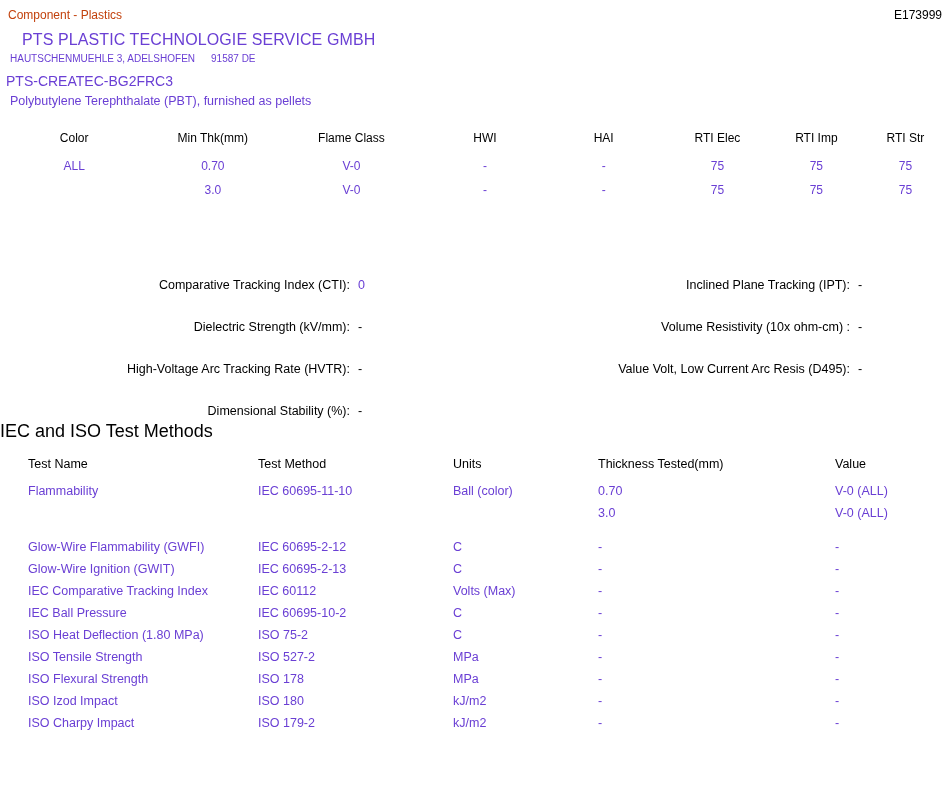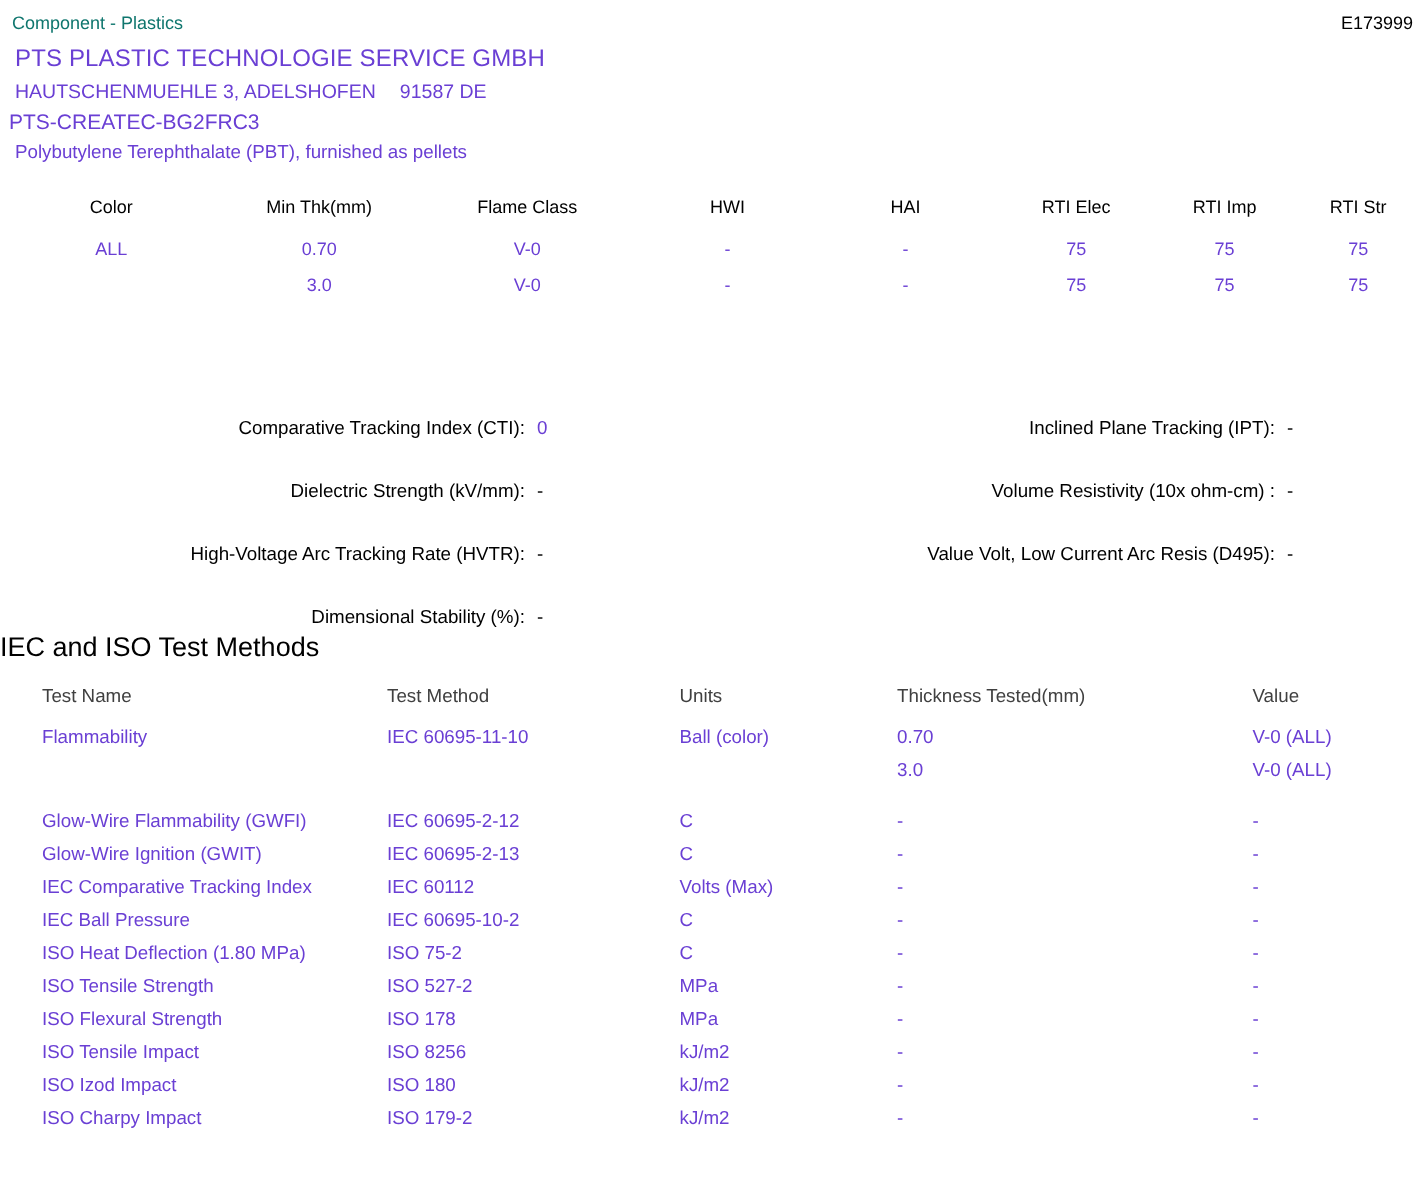--- a/index.html
+++ b/index.html
@@ -26,39 +26,39 @@
     position: absolute;
     top: 8px;
     left: 8px;
     right: 8px;
     display: flex;
     justify-content: space-between;
     align-items: baseline;
   }
   .component-label {
     font-size: 12px;
-    color: #0f766e;
+    color: #c2410c;
   }
   .file-number {
     font-size: 12px;
     color: #000000;
   }
   .company-name {
     position: absolute;
     top: 31px;
-    left: 10px;
+    left: 22px;
     font-size: 16px;
     color: #6a3fd4;
     letter-spacing: .1px;
   }
   .company-address {
     position: absolute;
     top: 53px;
     left: 10px;
-    font-size: 13px;
+    font-size: 10px;
     color: #6a3fd4;
   }
   .addr-gap {
     display: inline-block;
     width: 16px;
   }
   .product-code {
     position: absolute;
     top: 73px;
     left: 6px;
@@ -202,21 +202,21 @@
     position: absolute;
     top: 457px;
     left: 0;
     width: 950px;
     border-collapse: collapse;
     font-size: 12.5px;
   }
   .tests th {
     font-weight: normal;
     text-align: left;
-    color: #404040;
+    color: #000000;
     padding: 0 0 13px 0;
   }
   .tests td {
     text-align: left;
     color: #6a3fd4;
     padding: 0 0 8px 0;
     vertical-align: top;
   }
   .tests .c-name { width: 230px; padding-left: 28px; }
   .tests .c-method { width: 195px; }
@@ -396,27 +396,20 @@
         <td class="c-value">-</td>
       </tr>
       <tr>
         <td class="c-name">ISO Flexural Strength</td>
         <td class="c-method">ISO 178</td>
         <td class="c-units">MPa</td>
         <td class="c-thk">-</td>
         <td class="c-value">-</td>
       </tr>
       <tr>
-        <td class="c-name">ISO Tensile Impact</td>
-        <td class="c-method">ISO 8256</td>
-        <td class="c-units">kJ/m2</td>
-        <td class="c-thk">-</td>
-        <td class="c-value">-</td>
-      </tr>
-      <tr>
         <td class="c-name">ISO Izod Impact</td>
         <td class="c-method">ISO 180</td>
         <td class="c-units">kJ/m2</td>
         <td class="c-thk">-</td>
         <td class="c-value">-</td>
       </tr>
       <tr>
         <td class="c-name">ISO Charpy Impact</td>
         <td class="c-method">ISO 179-2</td>
         <td class="c-units">kJ/m2</td>

